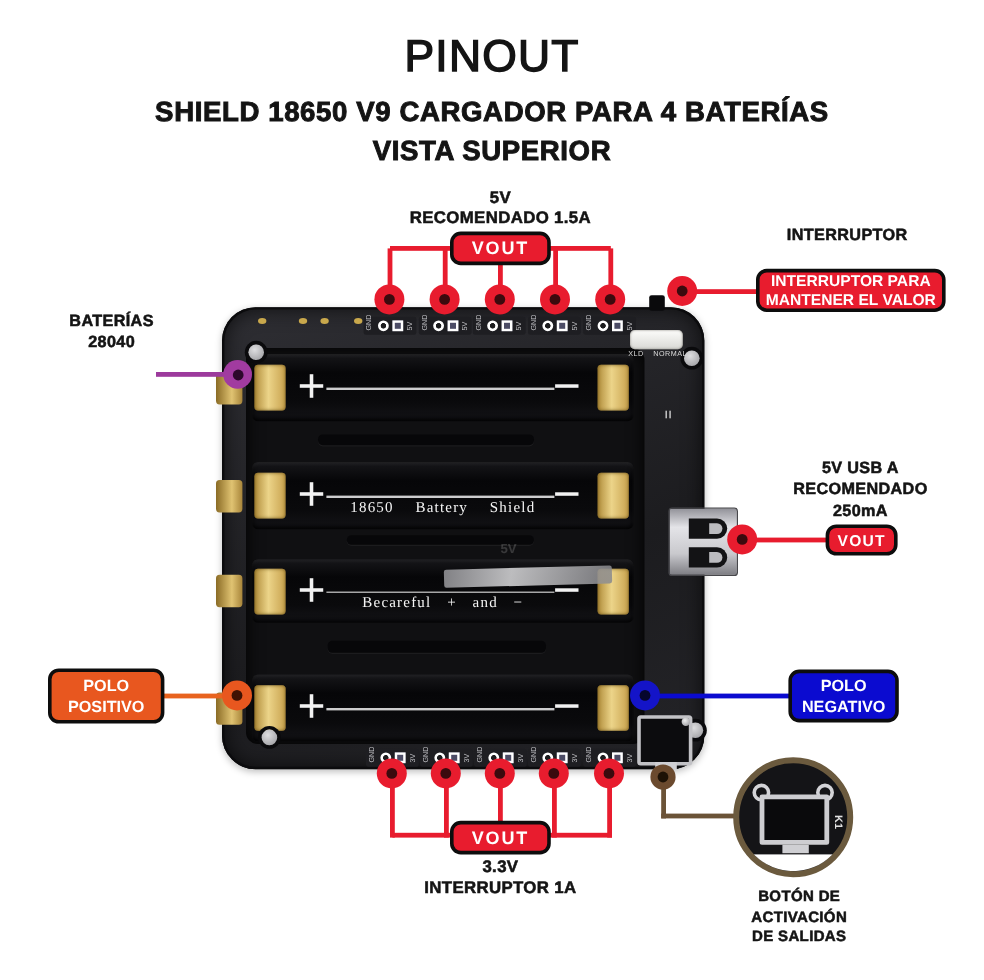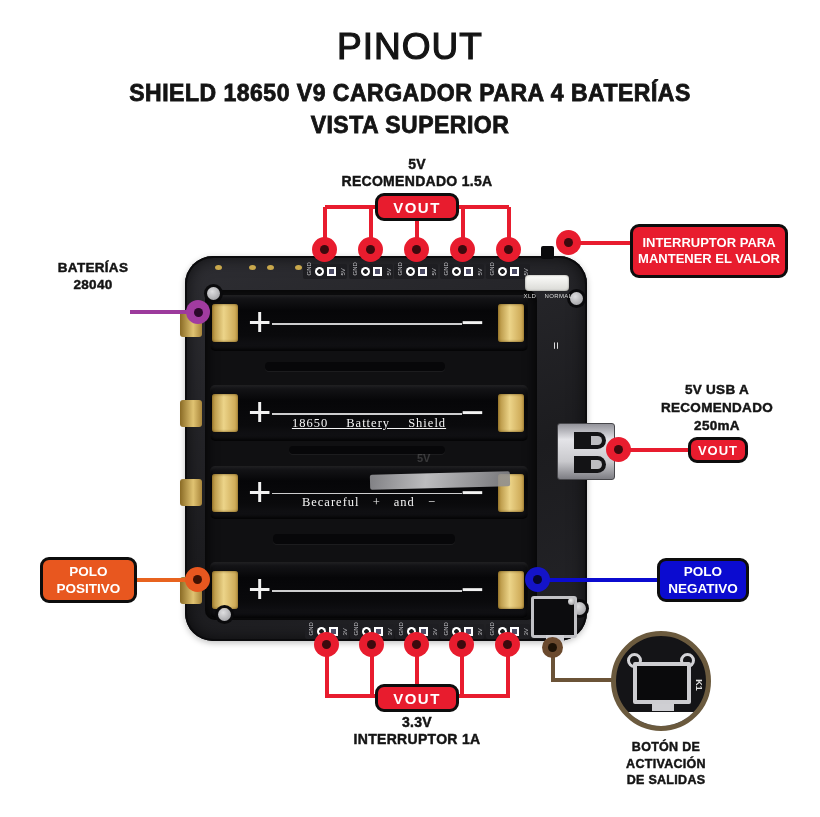--- a/index.html
+++ b/index.html
@@ -107,20 +107,21 @@
   <div class="abs title" style="top:26px;">PINOUT</div>
   <div class="abs subtitle" style="top:80px;text-align:center;">SHIELD 18650 V9 CARGADOR PARA 4 BATERÍAS</div>
   <div class="abs subtitle" style="top:112px;">VISTA SUPERIOR</div>
 
   <div class="abs hd" style="left:292px;top:156px;width:250px;font-size:14px;line-height:17px;">
     <div>5V</div>
     <div>RECOMENDADO 1.5A</div>
   </div>
 
   <div class="abs hd" style="left:606px;top:187px;width:200px;font-size:13.5px;line-height:17px;">
+    <div>INTERRUPTOR</div>
   </div>
 
   <div class="abs hd" style="left:23px;top:259px;width:140px;font-size:13.5px;line-height:17px;">
     <div>BATERÍAS</div>
     <div>28040</div>
   </div>
 
   <div class="abs hd" style="left:632px;top:381px;width:170px;font-size:13.5px;line-height:18px;">
     <div>5V USB A</div>
     <div>RECOMENDADO</div>
@@ -152,21 +153,21 @@
       <div class="sym plus">+</div>
       <div class="sym minus">−</div>
     </div>
 
     <div class="slot" style="top:129px;height:56px;">
       <div class="contact left"></div>
       <div class="contact right"></div>
       <div class="wire"></div>
       <div class="sym plus">+</div>
       <div class="sym minus">−</div>
-      <div class="slot-label" style="word-spacing:14px;text-decoration:underline;">18650 Battery Shield</div>
+      <div class="slot-label" style="word-spacing:14px;">18650 Battery Shield</div>
     </div>
 
     <div class="slot" style="top:210px;height:53px;">
       <div class="contact left"></div>
       <div class="contact right"></div>
       <div class="wire"></div>
       <div class="abs" style="left:160px;top:7px;width:140px;height:15px;border-radius:2px;opacity:.85;transform:rotate(-1.5deg);background:linear-gradient(100deg,#96969a,#dcdcde 40%,#88888c);"></div>
       <div class="sym plus">+</div>
       <div class="sym minus">−</div>
       <div class="slot-label" style="word-spacing:9px;">Becareful + and −</div>
@@ -349,21 +350,21 @@
     </div>
   <div class="dot red" style="left:495px;top:632px;">
       <span></span>
     </div>
   <div class="dot brown" style="left:542px;top:637px;">
       <span></span>
     </div>
 
   <div class="abs badge red" style="left:375px;top:193px;width:84px;height:28px;font-size:15px;letter-spacing:1.5px;">VOUT</div>
 
-  <div class="abs badge red" style="left:630px;top:224px;width:158px;height:54px;font-size:13px;line-height:16px;">
+  <div class="abs badge red" style="left:630px;top:224px;width:158px;height:36px;font-size:13px;line-height:16px;">
     <div>INTERRUPTOR PARA</div>
     <div>MANTENER EL VALOR</div>
   </div>
 
 
   <div class="abs badge red" style="left:688px;top:437px;width:60px;height:26px;font-size:13px;letter-spacing:1px;">VOUT</div>
 
   <div class="abs badge orange" style="left:40px;top:557px;width:97px;height:46px;font-size:13.5px;line-height:17px;">
     <div>POLO</div>
     <div>POSITIVO</div>

